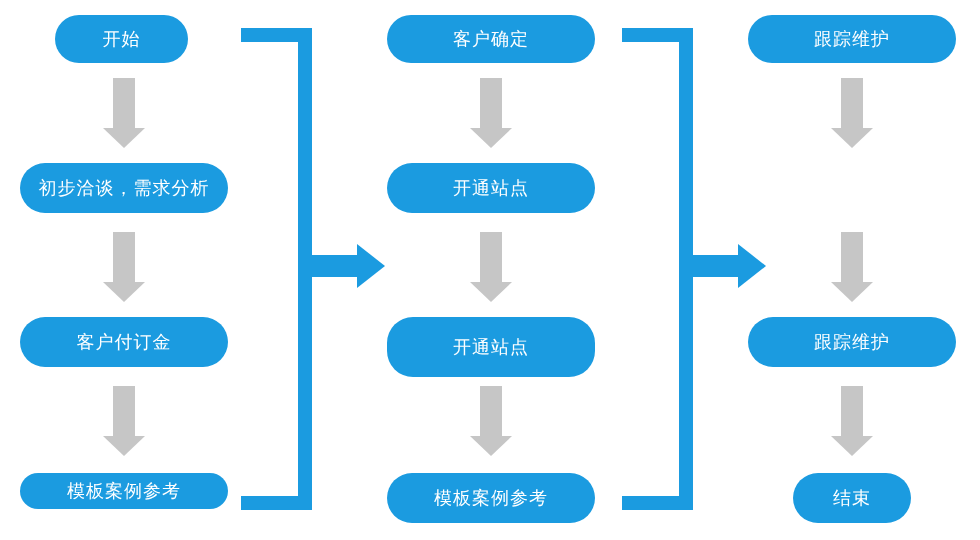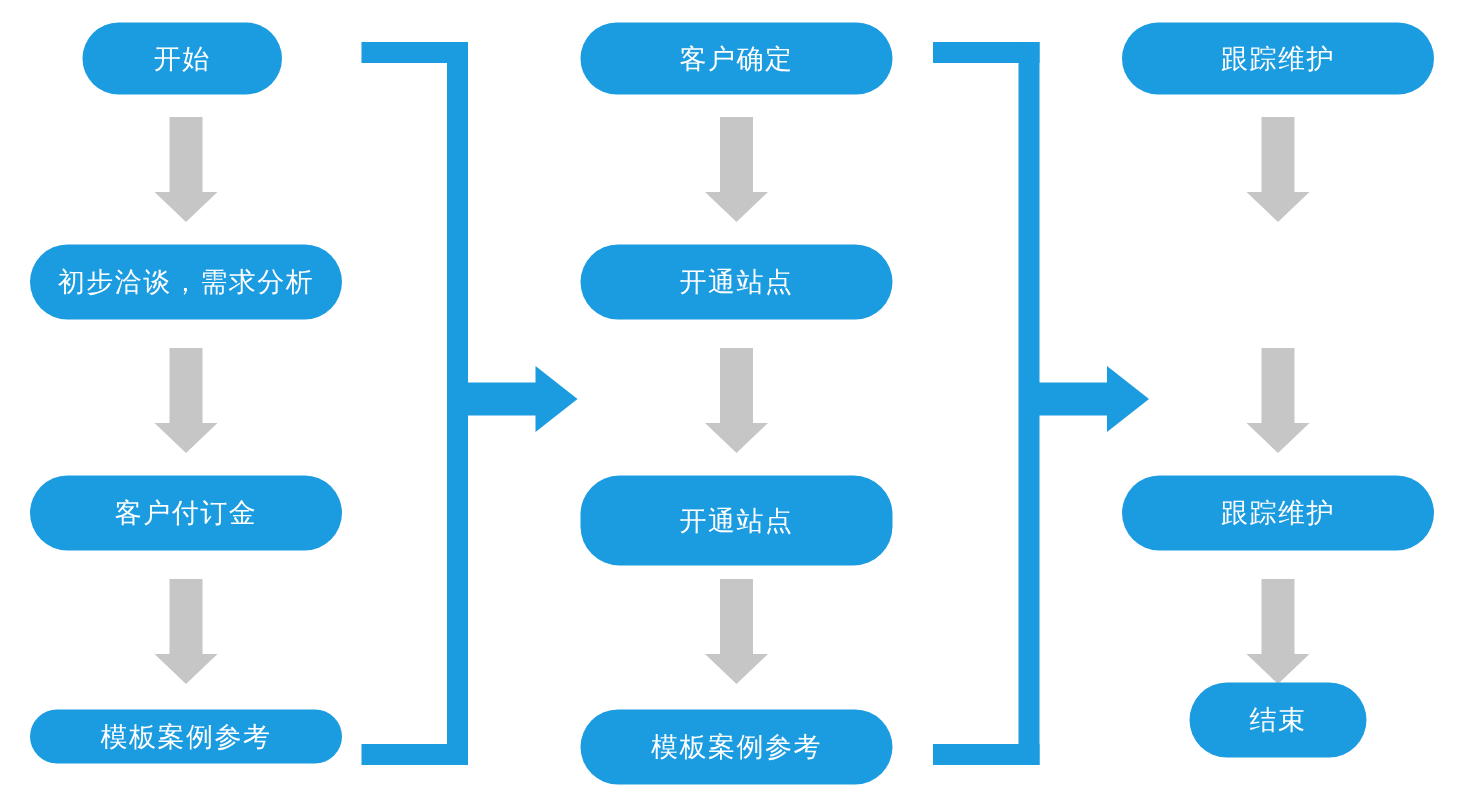--- a/index.html
+++ b/index.html
@@ -107,21 +107,21 @@
     <div class="head" style="top:50px;"></div>
   </div>
 
   <div class="node" style="left:748px;top:317px;width:208px;height:50px;">跟踪维护</div>
 
   <div class="vconn" style="left:812px;top:386px;width:80px;height:70px;">
     <div class="stem" style="top:0;width:22px;height:50px;"></div>
     <div class="head" style="top:50px;"></div>
   </div>
 
-  <div class="node" style="left:793px;top:455px;width:118px;height:50px;">结束</div>
+  <div class="node" style="left:793px;top:473px;width:118px;height:50px;">结束</div>
 
   <div class="bracket" style="left:0;top:0;width:980px;height:540px;">
     <div class="bar" style="left:241px;top:28px;width:71px;height:14px;"></div>
     <div class="bar" style="left:298px;top:28px;width:14px;height:482px;"></div>
     <div class="bar" style="left:241px;top:496px;width:71px;height:14px;"></div>
     <div class="arrow-shaft" style="left:310px;top:255px;width:48px;height:22px;"></div>
     <div class="arrow-head" style="left:357px;top:244px;"></div>
   </div>
 
   <div class="bracket" style="left:0;top:0;width:980px;height:540px;">

